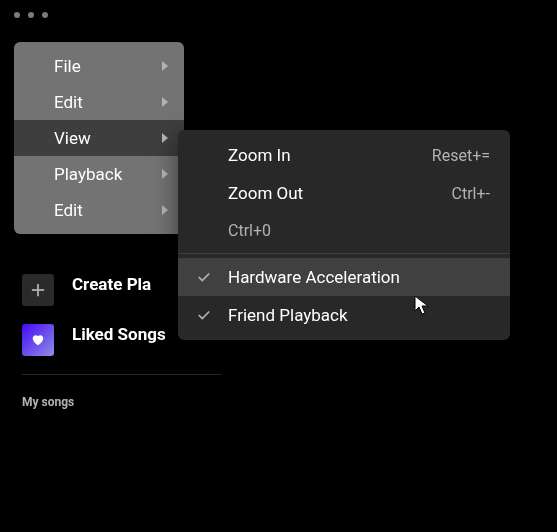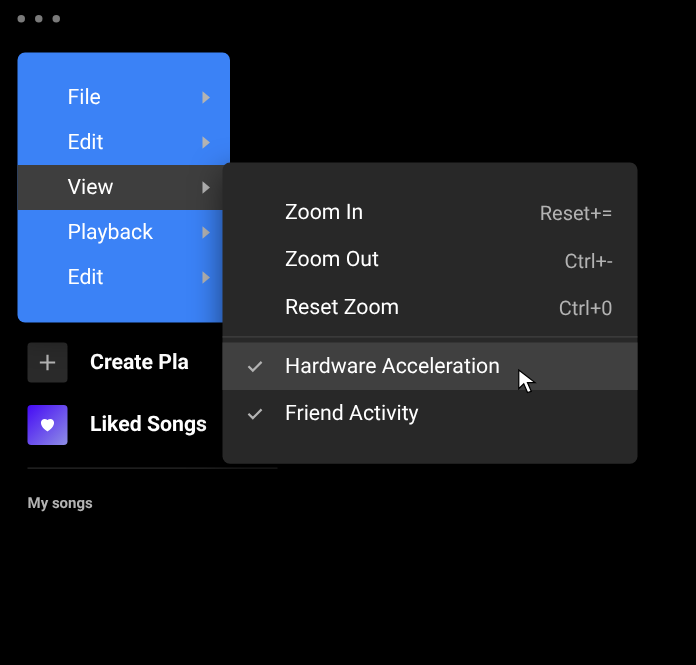--- a/index.html
+++ b/index.html
@@ -26,23 +26,23 @@
       width: 6px;
       height: 6px;
       background: #7a7a7a;
       border-radius: 50%;
     }
     .menu-bar {
       position: absolute;
       top: 42px;
       left: 14px;
       width: 170px;
-      background: #3b82f6;
+      background: #737373;
       border-radius: 6px;
-      padding: 18px 0;
+      padding: 6px 0;
       box-shadow: 0 8px 24px rgba(0,0,0,0.5);
       z-index: 10;
     }
     .menu-item {
       display: flex;
       align-items: center;
       justify-content: space-between;
       padding: 8px 16px 8px 40px;
       color: #ffffff;
       font-size: 17px;
@@ -58,21 +58,21 @@
       border-bottom: 5px solid transparent;
       border-left: 6px solid #b3b3b3;
     }
     .submenu {
       position: absolute;
       top: 130px;
       left: 178px;
       width: 332px;
       background: #282828;
       border-radius: 6px;
-      padding: 21px 0;
+      padding: 6px 0;
       box-shadow: 0 8px 24px rgba(0,0,0,0.5);
       z-index: 20;
     }
     .submenu-item {
       display: flex;
       align-items: center;
       justify-content: space-between;
       padding: 9px 20px 9px 50px;
       color: #ffffff;
       font-size: 17px;
@@ -105,21 +105,20 @@
       height: 14px;
     }
     .sidebar-content {
       position: absolute;
       top: 274px;
       left: 22px;
       width: 220px;
     }
     .sidebar-row {
       display: flex;
-      align-items: center;
       gap: 18px;
       margin-bottom: 18px;
     }
     .plus-box {
       width: 32px;
       height: 32px;
       background: #2a2a2a;
       border-radius: 3px;
       display: flex;
       align-items: center;
@@ -208,39 +207,38 @@
 <div class="submenu">
   <div class="submenu-item">
     <span>Zoom In</span>
     <span class="submenu-shortcut">Reset+=</span>
   </div>
   <div class="submenu-item">
     <span>Zoom Out</span>
     <span class="submenu-shortcut">Ctrl+-</span>
   </div>
   <div class="submenu-item">
-    <span>Reset Zoom</span>
     <span class="submenu-shortcut">Ctrl+0</span>
   </div>
   <div class="submenu-divider"></div>
   <div class="submenu-item highlighted">
     <span class="check-icon">
       <svg viewBox="0 0 16 16" fill="none" stroke="#b3b3b3" stroke-width="2">
         <polyline points="2,8 6,12 14,4"></polyline>
       </svg>
     </span>
     <span>Hardware Acceleration</span>
   </div>
   <div class="submenu-item">
     <span class="check-icon">
       <svg viewBox="0 0 16 16" fill="none" stroke="#b3b3b3" stroke-width="2">
         <polyline points="2,8 6,12 14,4"></polyline>
       </svg>
     </span>
-    <span>Friend Activity</span>
+    <span>Friend Playback</span>
   </div>
 </div>
 
 <div class="sidebar-content">
   <div class="sidebar-row">
     <div class="plus-box">
       <svg viewBox="0 0 16 16" fill="none" stroke="#b3b3b3" stroke-width="2">
         <line x1="8" y1="1" x2="8" y2="15"></line>
         <line x1="1" y1="8" x2="15" y2="8"></line>
       </svg>

